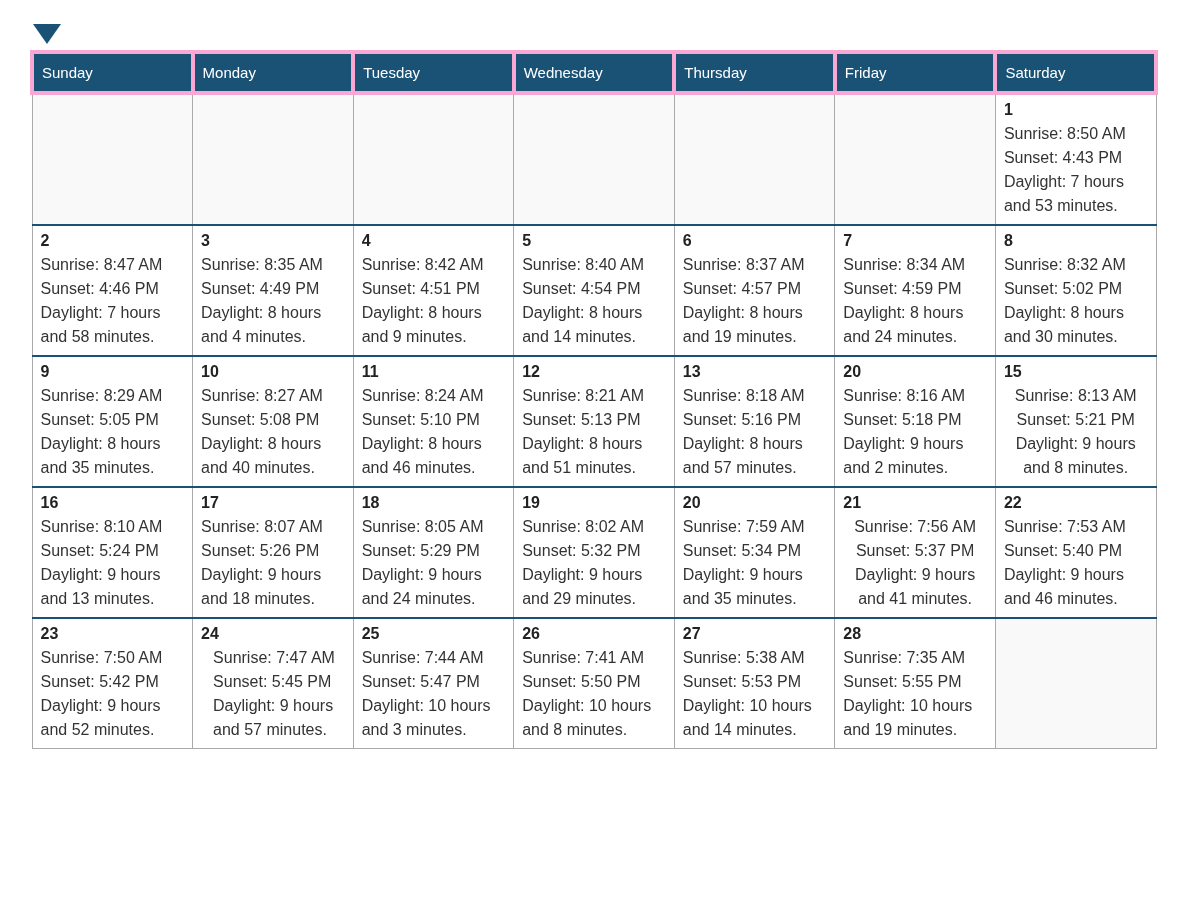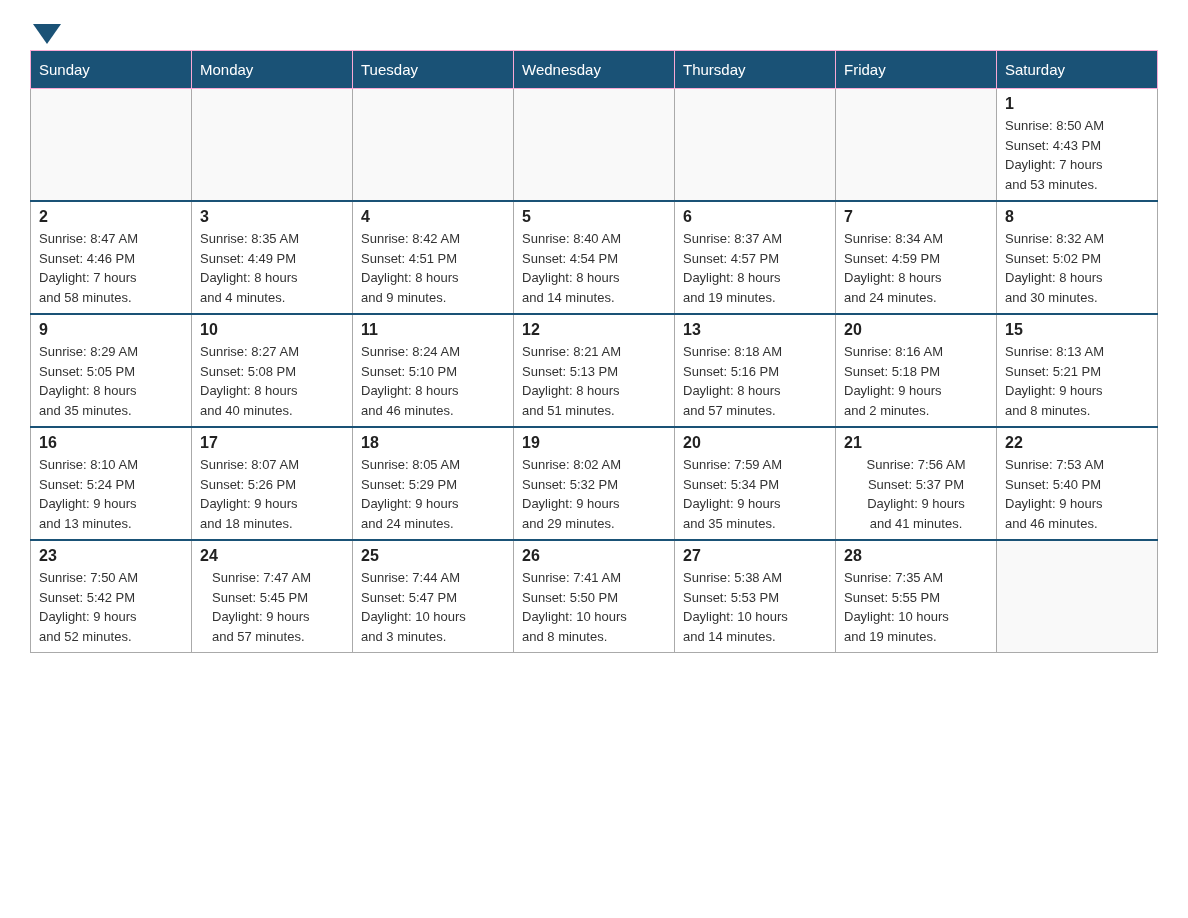--- a/index.html
+++ b/index.html
@@ -64,21 +64,21 @@
       border-collapse: collapse;
       margin-top: 10px;
     }
     .calendar th {
       background-color: #1a5276;
       color: #fff;
       padding: 10px 8px;
       font-size: 15px;
       font-weight: normal;
       text-align: left;
-      border: 1px solid #f9a8d4;
+      border: 4px solid #f9a8d4;
     }
     .calendar td {
       vertical-align: top;
       border: 1px solid #aaa;
       padding: 6px 8px;
       width: 14.28%;
       min-height: 110px;
       font-size: 12.5px;
       color: #333;
       background: #fff;
@@ -87,21 +87,21 @@
       background: #f9f9f9;
     }
     .day-num {
       font-size: 16px;
       font-weight: bold;
       color: #222;
       display: block;
       margin-bottom: 3px;
     }
     .day-info {
-      font-size: 13px;
+      font-size: 16px;
       color: #333;
       line-height: 1.5;
     }
     .row-border td {
       border-top: 2px solid #1a5276;
     }
   </style>
 </head>
 <body>
 
@@ -236,21 +236,21 @@
         </td>
         <td>
           <span class="day-num">20</span>
           <div class="day-info" style="white-space: pre-line;">Sunrise: 8:16 AM
 Sunset: 5:18 PM
 Daylight: 9 hours
 and 2 minutes.</div>
         </td>
         <td>
           <span class="day-num">15</span>
-          <div class="day-info" style="white-space: pre-line;">Sunrise: 8:13 AM
+          <div class="day-info" style="white-space: pre-line; text-align: center;">Sunrise: 8:13 AM
 Sunset: 5:21 PM
 Daylight: 9 hours
 and 8 minutes.</div>
         </td>
       </tr>
       <tr class="row-border">
         <td>
           <span class="day-num">16</span>
           <div class="day-info" style="white-space: pre-line;">Sunrise: 8:10 AM
 Sunset: 5:24 PM

